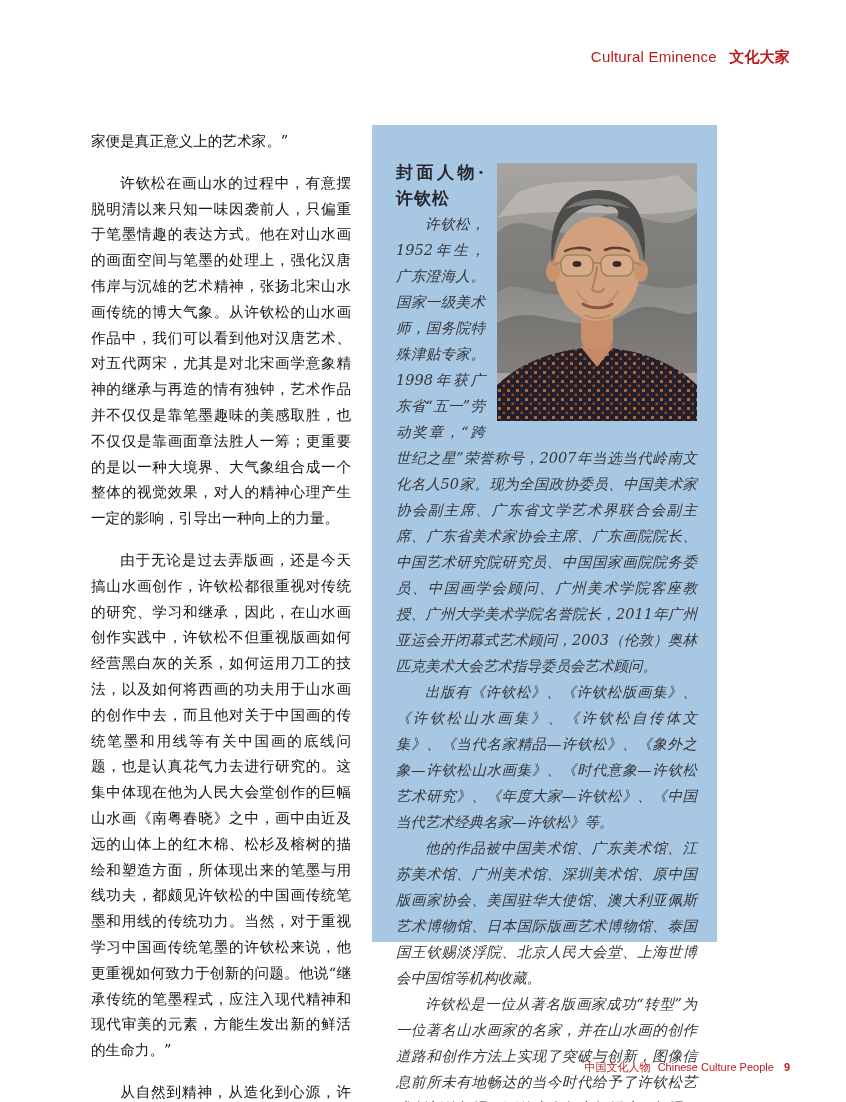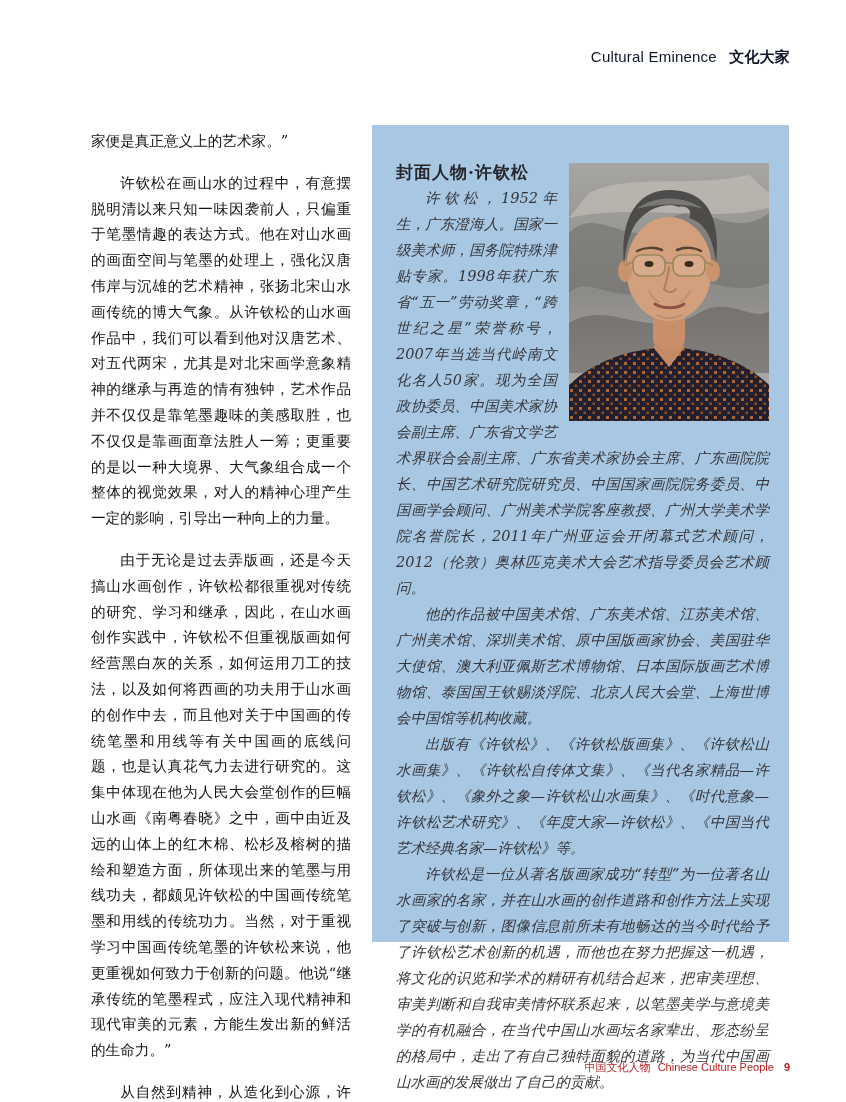--- a/index.html
+++ b/index.html
@@ -5,34 +5,34 @@
   html,body{margin:0;padding:0;}
   body{
     width:846px;height:1102px;position:relative;background:#ffffff;
     font-family:"DejaVu Serif","Liberation Serif",serif;
     color:#1a1a1a;overflow:hidden;
   }
   
   .header{
     position:absolute;top:48px;right:56px;
     font-family:"Liberation Sans","DejaVu Sans",sans-serif;
-    font-size:15px;color:#0f172a;letter-spacing:0.2px;
+    font-size:15px;color:#b91c1c;letter-spacing:0.2px;
   }
   .header .hdr-zh{font-weight:bold;margin-left:8px;}
   
   .left-col{
     position:absolute;left:75px;top:112px;width:292px;
     font-size:14.6px;line-height:25.8px;text-align:justify;
     text-justify:inter-ideograph;color:#141414;
   }
   .left-col p{margin:16px;text-indent:2em;}
   .left-col p.no-indent{text-indent:0;}
   
   .profile-box{
-    position:absolute;left:372px;top:125px;width:417px;height:817px;
+    position:absolute;left:372px;top:125px;width:345px;height:817px;
     background:#a7c7e2;box-sizing:border-box;
     padding:34px 20px 20px 24px;
     font-size:14.5px;line-height:26px;color:#35353a;
     text-align:justify;text-justify:inter-ideograph;
     font-style:italic; 
   }
   .profile-box .box-title{
     margin:0;font-size:17px;font-weight:bold;color:#26262b;
     font-style:normal;line-height:26px;letter-spacing:1px;
   }
@@ -116,23 +116,23 @@
 
         <path d="M100,104 C99,114 97,120 95,126 C98,130 104,130 107,126" stroke="#b07d5c" stroke-width="2" fill="none" stroke-linecap="round"></path>
 
         <path d="M86,141 C94,146 108,146 115,141" stroke="#8d5343" stroke-width="3" fill="none" stroke-linecap="round"></path>
         <path d="M80,128 C83,134 86,137 90,139 M121,128 C118,134 115,137 111,139" stroke="#bb8a67" stroke-width="1.5" fill="none" stroke-linecap="round"></path>
 
         <path d="M88,152 C95,156 106,156 113,152" stroke="#bb8a67" stroke-width="1.5" fill="none" stroke-linecap="round"></path>
       </svg>
     </div>
     <h3 class="box-title">封面人物·许钦松</h3>
-    <p>许钦松，1952年生，广东澄海人。国家一级美术师，国务院特殊津贴专家。1998年获广东省“五一”劳动奖章，“跨世纪之星”荣誉称号，2007年当选当代岭南文化名人50家。现为全国政协委员、中国美术家协会副主席、广东省文学艺术界联合会副主席、广东省美术家协会主席、广东画院院长、中国艺术研究院研究员、中国国家画院院务委员、中国画学会顾问、广州美术学院客座教授、广州大学美术学院名誉院长，2011年广州亚运会开闭幕式艺术顾问，2012（伦敦）奥林匹克美术大会艺术指导委员会艺术顾问。</p>
+    <p>许钦松，1952年生，广东澄海人。国家一级美术师，国务院特殊津贴专家。1998年获广东省“五一”劳动奖章，“跨世纪之星”荣誉称号，2007年当选当代岭南文化名人50家。现为全国政协委员、中国美术家协会副主席、广东省文学艺术界联合会副主席、广东省美术家协会主席、广东画院院长、中国艺术研究院研究员、中国国家画院院务委员、中国画学会顾问、广州美术学院客座教授、广州大学美术学院名誉院长，2011年广州亚运会开闭幕式艺术顾问，2003（伦敦）奥林匹克美术大会艺术指导委员会艺术顾问。</p>
+    <p>出版有《许钦松》、《许钦松版画集》、《许钦松山水画集》、《许钦松自传体文集》、《当代名家精品—许钦松》、《象外之象—许钦松山水画集》、《时代意象—许钦松艺术研究》、《年度大家—许钦松》、《中国当代艺术经典名家—许钦松》等。</p>
     <p>他的作品被中国美术馆、广东美术馆、江苏美术馆、广州美术馆、深圳美术馆、原中国版画家协会、美国驻华大使馆、澳大利亚佩斯艺术博物馆、日本国际版画艺术博物馆、泰国国王钦赐淡浮院、北京人民大会堂、上海世博会中国馆等机构收藏。</p>
-    <p>出版有《许钦松》、《许钦松版画集》、《许钦松山水画集》、《许钦松自传体文集》、《当代名家精品—许钦松》、《象外之象—许钦松山水画集》、《时代意象—许钦松艺术研究》、《年度大家—许钦松》、《中国当代艺术经典名家—许钦松》等。</p>
     <p>许钦松是一位从著名版画家成功“转型”为一位著名山水画家的名家，并在山水画的创作道路和创作方法上实现了突破与创新，图像信息前所未有地畅达的当今时代给予了许钦松艺术创新的机遇，而他也在努力把握这一机遇，将文化的识览和学术的精研有机结合起来，把审美理想、审美判断和自我审美情怀联系起来，以笔墨美学与意境美学的有机融合，在当代中国山水画坛名家辈出、形态纷呈的格局中，走出了有自己独特面貌的道路，为当代中国画山水画的发展做出了自己的贡献。</p>
   </div>
 
   <div class="footer">
     <span class="jr-zh">中国文化人物</span>
     <span class="jr-en">Chinese Culture People</span>
     <span class="pagenum">9</span>
   </div>
 
 </div>

